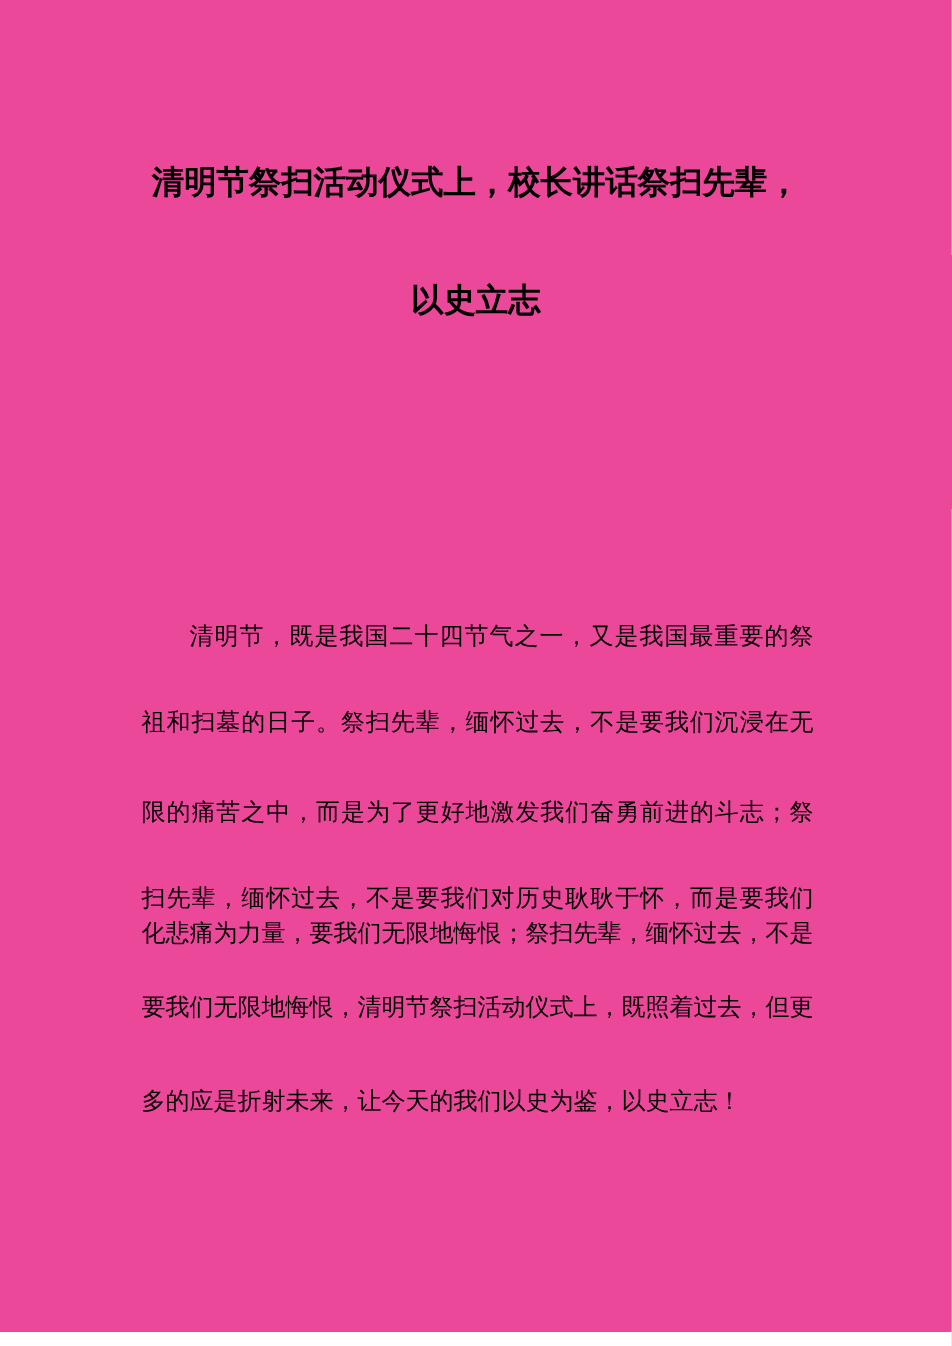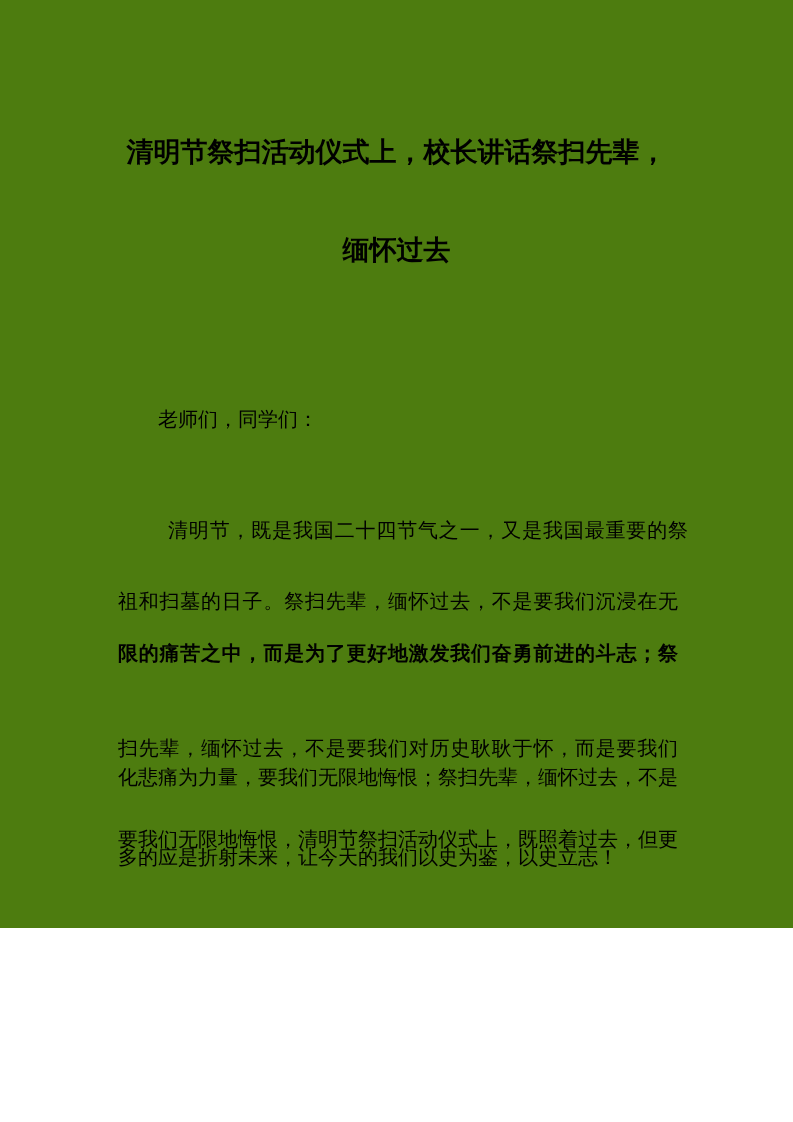--- a/index.html
+++ b/index.html
@@ -13,22 +13,22 @@
       position: relative;
       overflow: hidden;
       font-family: "DejaVu Sans", "Liberation Sans", sans-serif;
       color: #000000;
     }
     .page {
       position: absolute;
       left: 0;
       top: 0;
       width: 793px;
-      height: 928px;
-      background: #4d7c0f;
+      height: 1110px;
+      background: #ec4899;
     }
     .title-line {
       position: absolute;
       left: 0;
       width: 793px;
       text-align: center;
       font-size: 27px;
       font-weight: bold;
       letter-spacing: 0px;
       white-space: nowrap;
@@ -39,46 +39,45 @@
       position: absolute;
       left: 118px;
       width: 560px;
       font-size: 20px;
       white-space: nowrap;
       text-align: justify;
       text-align-last: justify;
       line-height: 26px;
     }
     .body-line.indent {
-      left: 168px;
+      left: 158px;
       width: 520px;
     }
     .body-line.last {
       text-align-last: left;
     }
     .greeting {
       position: absolute;
       left: 158px;
       top: 406px;
       font-size: 20px;
       line-height: 26px;
       white-space: nowrap;
     }
   </style>
 </head>
 <body>
 
 <div class="page">
   <div class="title-line l1">清明节祭扫活动仪式上，校长讲话祭扫先辈，</div>
-  <div class="title-line l2">缅怀过去</div>
+  <div class="title-line l2">以史立志</div>
 
-  <div class="greeting">老师们，同学们：</div>
 
   <div>
     <div class="body-line indent" style="top:517px;">清明节，既是我国二十四节气之一，又是我国最重要的祭</div>
     <div class="body-line" style="top:588px;">祖和扫墓的日子。祭扫先辈，缅怀过去，不是要我们沉浸在无</div>
-    <div class="body-line" style="top:640px;font-weight:bold;">限的痛苦之中，而是为了更好地激发我们奋勇前进的斗志；祭</div>
+    <div class="body-line" style="top:663px;">限的痛苦之中，而是为了更好地激发我们奋勇前进的斗志；祭</div>
     <div class="body-line" style="top:735px;">扫先辈，缅怀过去，不是要我们对历史耿耿于怀，而是要我们</div>
     <div class="body-line" style="top:764px;">化悲痛为力量，要我们无限地悔恨；祭扫先辈，缅怀过去，不是</div>
     <div class="body-line" style="top:826px;">要我们无限地悔恨，清明节祭扫活动仪式上，既照着过去，但更</div>
-    <div class="body-line last" style="top:844px;">多的应是折射未来，让今天的我们以史为鉴，以史立志！</div>
+    <div class="body-line last" style="top:904px;">多的应是折射未来，让今天的我们以史为鉴，以史立志！</div>
   </div>
 </div>
 
 </body></html>

